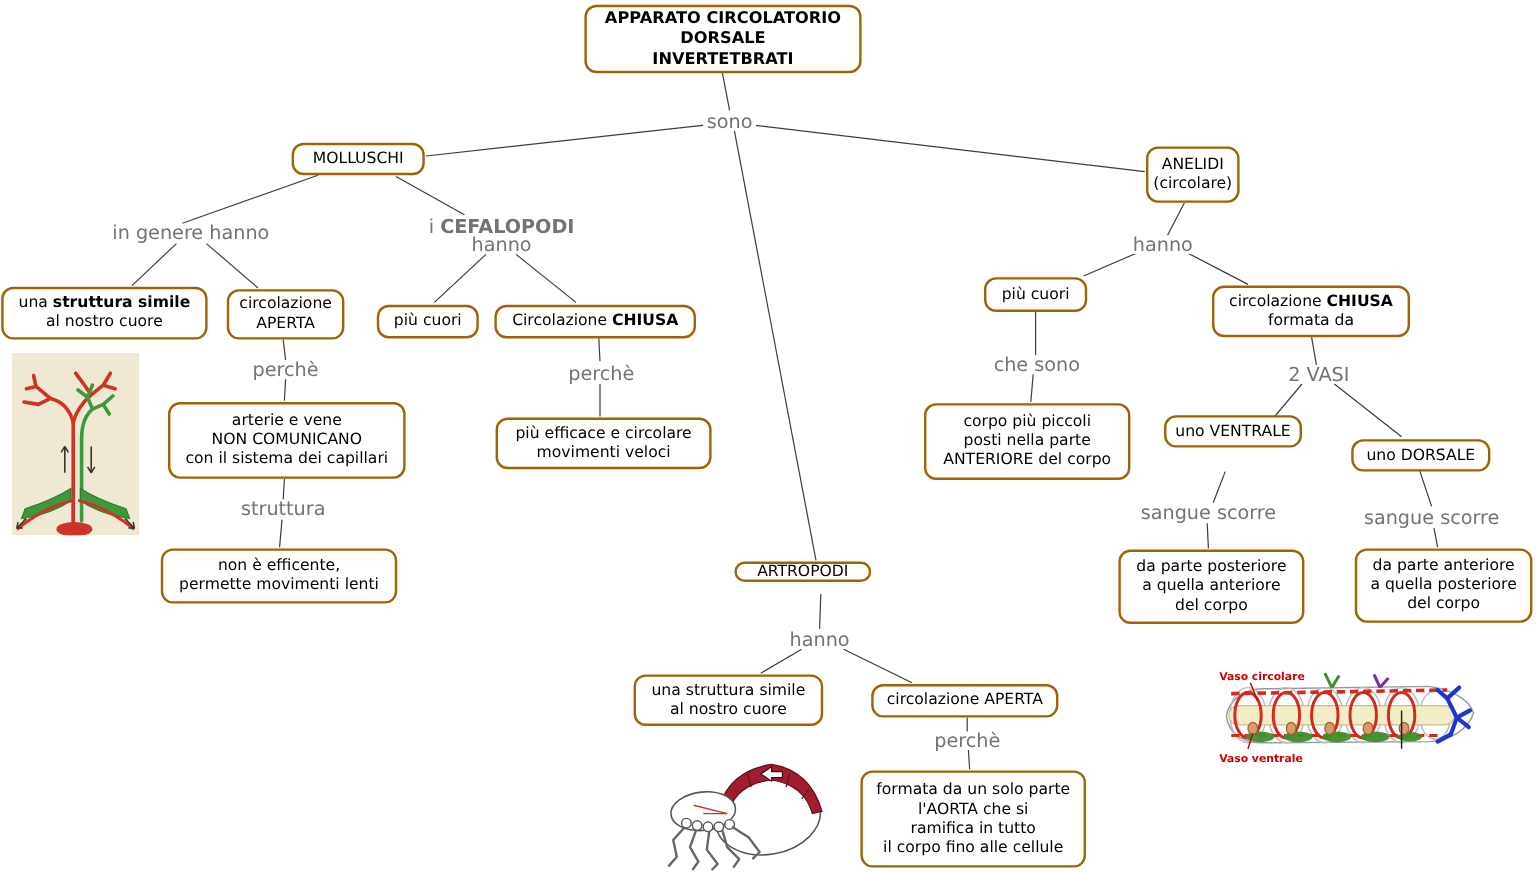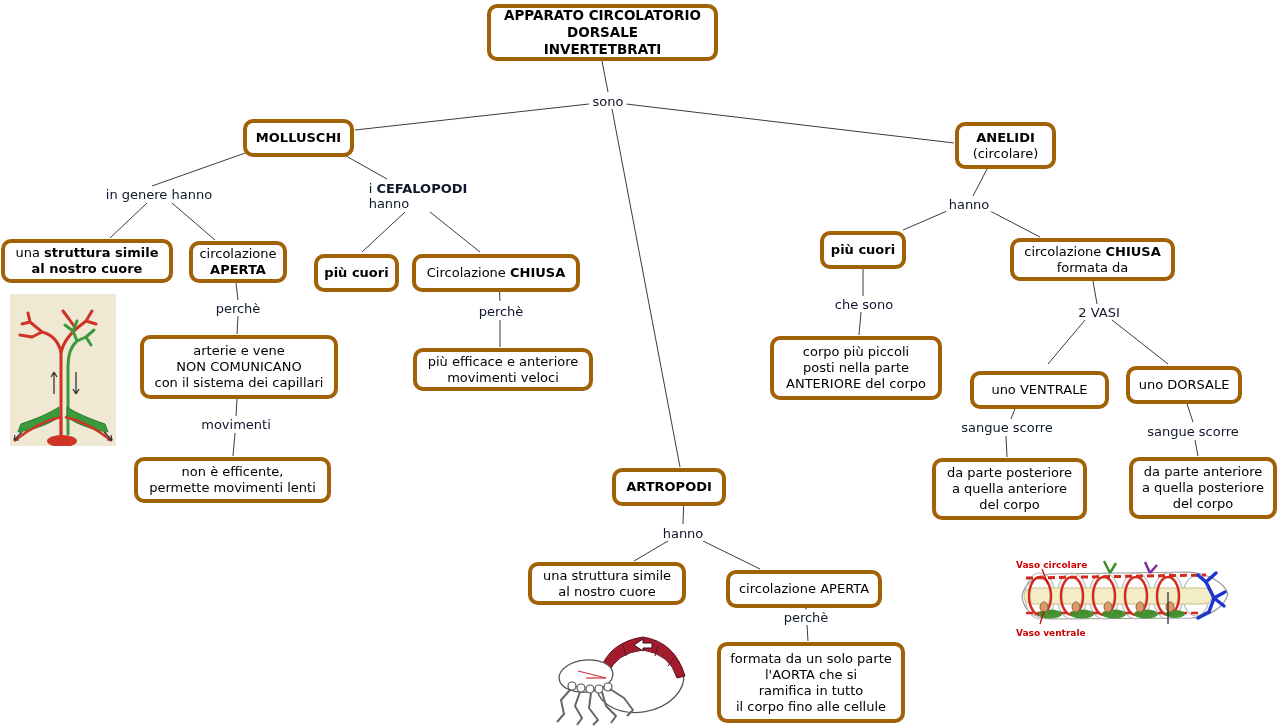--- a/index.html
+++ b/index.html
@@ -1,27 +1,27 @@
 <!DOCTYPE html>
 <html><head>
 <meta charset="utf-8">
 <style>
   *{margin:0;padding:0;box-sizing:border-box}
   html,body{background:#fff}
   body{width:1280px;height:727px;position:relative;overflow:hidden;
        font-family:"DejaVu Sans","Liberation Sans",sans-serif;color:#000}
   .canvas{position:absolute;left:0;top:0;width:1280px;height:727px}
   svg.wires{position:absolute;left:0;top:0;z-index:1}
-  .node{position:absolute;z-index:2;background:#fff;border:4px solid #a16207;border-radius:10px;
+  .node{position:absolute;z-index:2;background:#fff;border:2px solid #a16207;border-radius:10px;
         display:flex;flex-direction:column;align-items:center;justify-content:center;
-        text-align:center;font-size:13px;line-height:16px;padding:15px 4px}
+        text-align:center;font-size:13px;line-height:16px;padding:4px 4px}
   .node .ln{display:block;white-space:nowrap}
-  .bold{font-weight:bold}
-  .lbl{position:absolute;z-index:2;background:#fff;font-size:13px;line-height:15px;
-       text-align:left;transform:translate(-50%,-50%);padding:0 3px;white-space:nowrap;color:#0f172a}
+  .bold{font-weight:normal}
+  .lbl{position:absolute;z-index:2;background:#fff;font-size:16px;line-height:15px;
+       text-align:center;transform:translate(-50%,-50%);padding:0 3px;white-space:nowrap;color:#737373}
   .lbl .ln{display:block}
   .img{position:absolute;z-index:1}
   .annelid-label{position:absolute;z-index:3;color:#cc0000;font-weight:bold;font-size:9px;white-space:nowrap;line-height:10px}
   .title-node{font-size:13.5px;line-height:17px;font-weight:bold}
 </style>
 </head>
 <body>
 
 <div class="canvas">
 
@@ -66,21 +66,21 @@
   <div class="node title-node" style="left:487px;top:4px;width:231px;height:57px">
     <span class="ln">APPARATO CIRCOLATORIO</span>
     <span class="ln">DORSALE</span>
     <span class="ln">INVERTETBRATI</span>
   </div>
 
   <div class="node bold" style="left:243px;top:119px;width:111px;height:27px">
     <span class="ln">MOLLUSCHI</span>
   </div>
 
-  <div class="node" style="left:955px;top:122px;width:101px;height:47px">
+  <div class="node" style="left:955px;top:122px;width:78px;height:47px">
     <span class="ln bold">ANELIDI</span>
     <span class="ln">(circolare)</span>
   </div>
 
   <div class="node bold" style="left:612px;top:468px;width:114px;height:17px">
     <span class="ln">ARTROPODI</span>
   </div>
 
   <div class="node" style="left:1px;top:239px;width:172px;height:44px">
     <span class="ln"><span>una </span><b>struttura simile</b></span>
@@ -105,40 +105,40 @@
     <span class="ln">NON COMUNICANO</span>
     <span class="ln">con il sistema dei capillari</span>
   </div>
 
   <div class="node" style="left:134px;top:457px;width:197px;height:46px">
     <span class="ln">non è efficente,</span>
     <span class="ln">permette movimenti lenti</span>
   </div>
 
   <div class="node" style="left:413px;top:348px;width:180px;height:43px">
-    <span class="ln">più efficace e anteriore</span>
+    <span class="ln">più efficace e circolare</span>
     <span class="ln">movimenti veloci</span>
   </div>
 
   <div class="node bold" style="left:820px;top:231px;width:86px;height:29px">
     <span class="ln">più cuori</span>
   </div>
 
   <div class="node" style="left:1010px;top:238px;width:165px;height:43px">
     <span class="ln"><span>circolazione </span><b>CHIUSA</b></span>
     <span class="ln">formata da</span>
   </div>
 
   <div class="node" style="left:770px;top:336px;width:172px;height:64px">
     <span class="ln">corpo più piccoli</span>
     <span class="ln">posti nella parte</span>
     <span class="ln">ANTERIORE del corpo</span>
   </div>
 
-  <div class="node" style="left:970px;top:371px;width:139px;height:27px">
+  <div class="node" style="left:970px;top:346px;width:115px;height:27px">
     <span class="ln">uno VENTRALE</span>
   </div>
 
   <div class="node" style="left:1126px;top:366px;width:116px;height:27px">
     <span class="ln">uno DORSALE</span>
   </div>
 
   <div class="node" style="left:932px;top:458px;width:155px;height:62px">
     <span class="ln">da parte posteriore</span>
     <span class="ln">a quella anteriore</span>
@@ -167,21 +167,21 @@
     <span class="ln">il corpo fino alle cellule</span>
   </div>
 
   <div class="lbl" style="left:608px;top:101px">sono</div>
   <div class="lbl" style="left:159px;top:194px">in genere hanno</div>
   <div class="lbl" style="left:418px;top:196px">
     <span class="ln"><span>i </span><b>CEFALOPODI</b></span>
     <span class="ln">hanno</span>
   </div>
   <div class="lbl" style="left:238px;top:308px">perchè</div>
-  <div class="lbl" style="left:236px;top:424px">movimenti</div>
+  <div class="lbl" style="left:236px;top:424px">struttura</div>
   <div class="lbl" style="left:501px;top:311px">perchè</div>
   <div class="lbl" style="left:969px;top:204px">hanno</div>
   <div class="lbl" style="left:864px;top:304px">che sono</div>
   <div class="lbl" style="left:1099px;top:312px">2 VASI</div>
   <div class="lbl" style="left:1007px;top:427px">sangue scorre</div>
   <div class="lbl" style="left:1193px;top:431px">sangue scorre</div>
   <div class="lbl" style="left:683px;top:533px">hanno</div>
   <div class="lbl" style="left:806px;top:617px">perchè</div>
 
   <div class="img" style="left:10px;top:294px;width:106px;height:152px">

